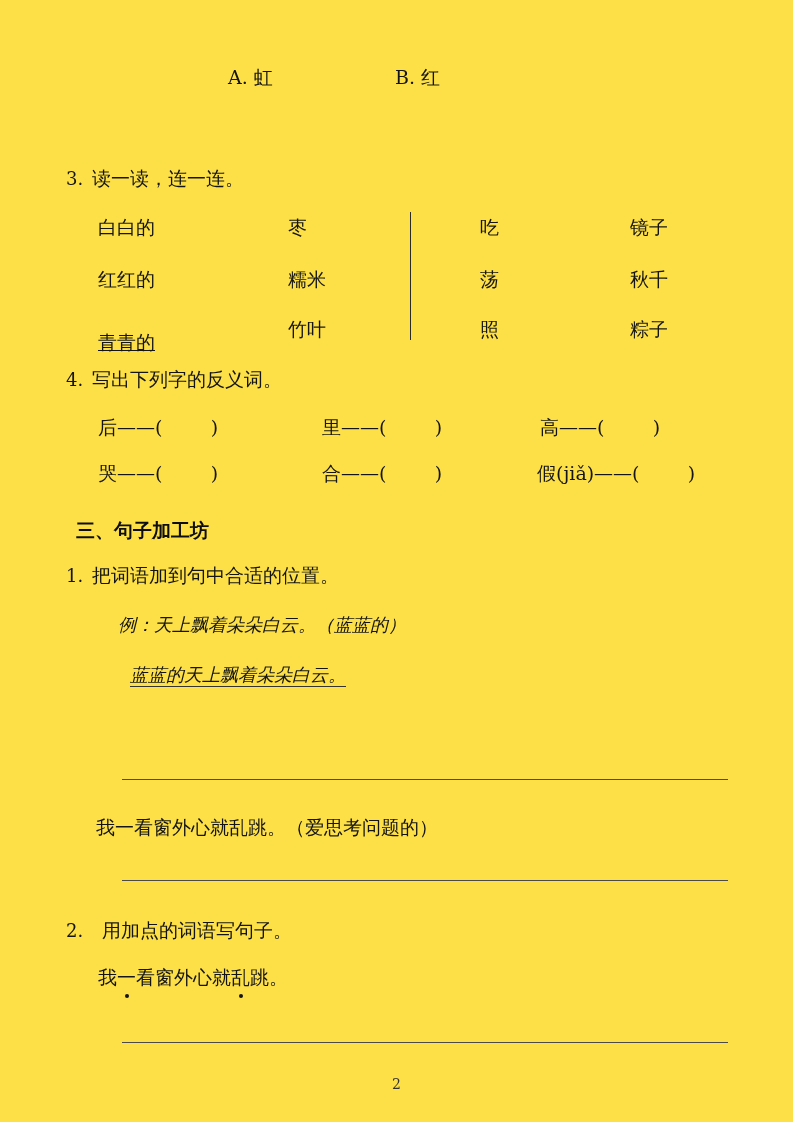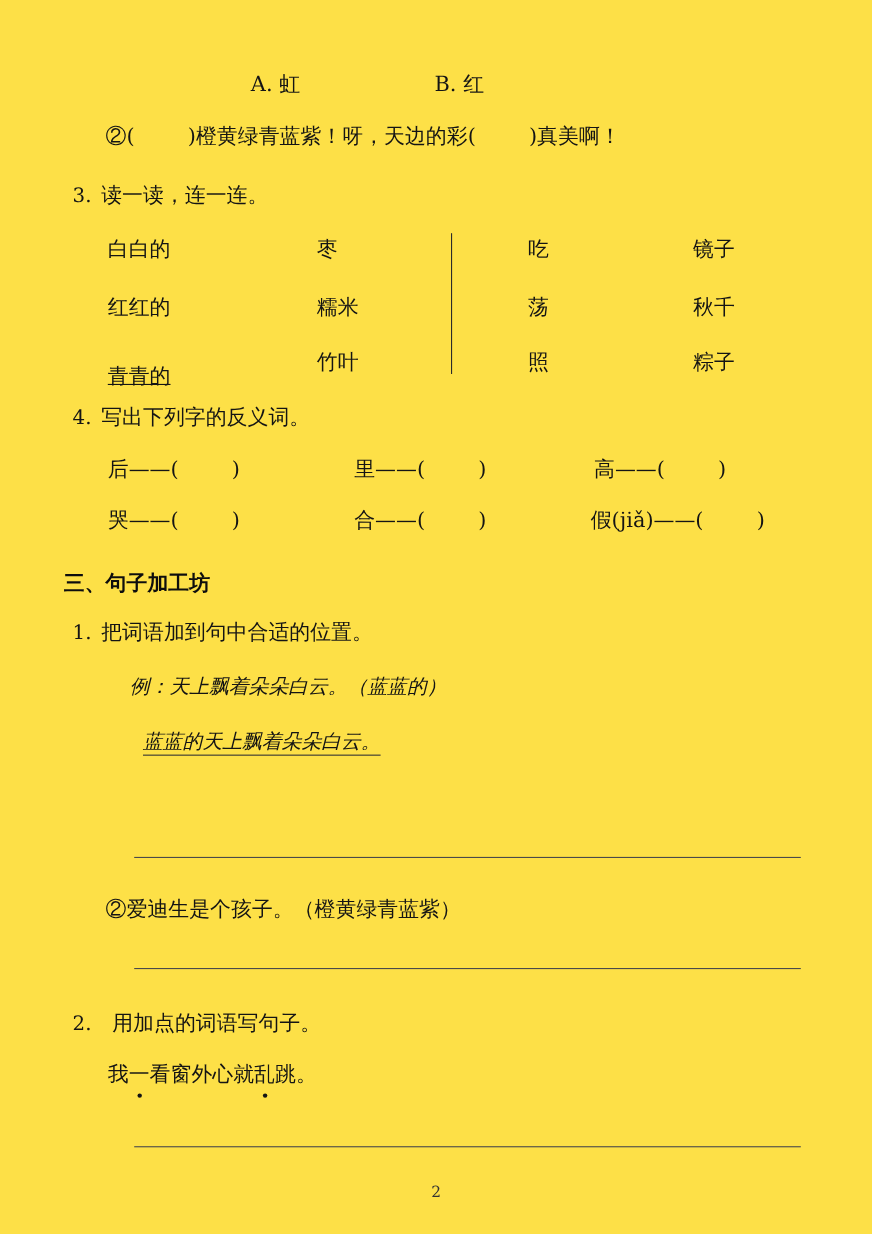--- a/index.html
+++ b/index.html
@@ -37,20 +37,21 @@
     white-space: pre;
     color: #141414;
   }
   .hei {
     font-family: "DejaVu Sans", "Liberation Sans", sans-serif;
     font-weight: bold;
     font-size: 19px;
     line-height: 1;
     white-space: pre;
     color: #0d0d0d;
+    margin-left: 18px;
   }
   .num {
     font-family: "DejaVu Serif", "Liberation Serif", serif;
     font-size: 18px;
     line-height: 1;
     white-space: pre;
     color: #141414;
   }
 
   .abs { position: absolute; }
@@ -93,21 +94,20 @@
   .row-cell { position: absolute; }
 </style>
 </head>
 <body>
 
 <div class="page">
 
   <div class="song abs" style="left:228px; top:68px;">A. 虹</div>
   <div class="song abs" style="left:395px; top:68px;">B. 红</div>
 
-  <div class="song abs" style="left:96px; top:115px;">②(        )橙黄绿青蓝紫！呀，天边的彩(        )真美啊！</div>
 
   <div class="num abs" style="left:66px; top:170px;">3.</div>
   <div class="song abs" style="left:92px; top:169px;">读一读，连一连。</div>
 
   <div class="song abs row-cell" style="left:98px; top:218px;">白白的</div>
   <div class="song abs row-cell" style="left:98px; top:270px;">红红的</div>
   <div class="song abs row-cell" style="left:98px; top:333px;text-decoration:underline;">青青的</div>
 
   <div class="song abs row-cell" style="left:288px; top:218px;">枣</div>
   <div class="song abs row-cell" style="left:288px; top:270px;">糯米</div>
@@ -139,21 +139,21 @@
   <div class="num abs" style="left:66px; top:567px;">1.</div>
   <div class="song abs" style="left:92px; top:566px;">把词语加到句中合适的位置。</div>
 
   <div class="kai abs" style="left:118px; top:616px;">例：天上飘着朵朵白云。（蓝蓝的）</div>
 
   <div class="kai abs underline-ans" style="left:130px; top:666px;">蓝蓝的天上飘着朵朵白云。</div>
 
 
   <div class="answer-rule" style="left:122px; top:779px; width:606px;"></div>
 
-  <div class="song abs" style="left:96px; top:818px;">②爱迪生是个孩子。（橙黄绿青蓝紫）</div>
+  <div class="song abs" style="left:96px; top:818px;">我一看窗外心就乱跳。（爱思考问题的）</div>
 
   <div class="answer-rule" style="left:122px; top:880px; width:606px;"></div>
 
   <div class="num abs" style="left:66px; top:922px;">2.</div>
   <div class="song abs" style="left:92px; top:921px;margin-left:10px;">用加点的词语写句子。</div>
 
   <div class="song abs" style="left:98px; top:968px;">我一看窗外心就乱跳。</div>
 
   <div class="dot" style="left:125px; top:994px;"></div>
   <div class="dot" style="left:239px; top:994px;"></div>

